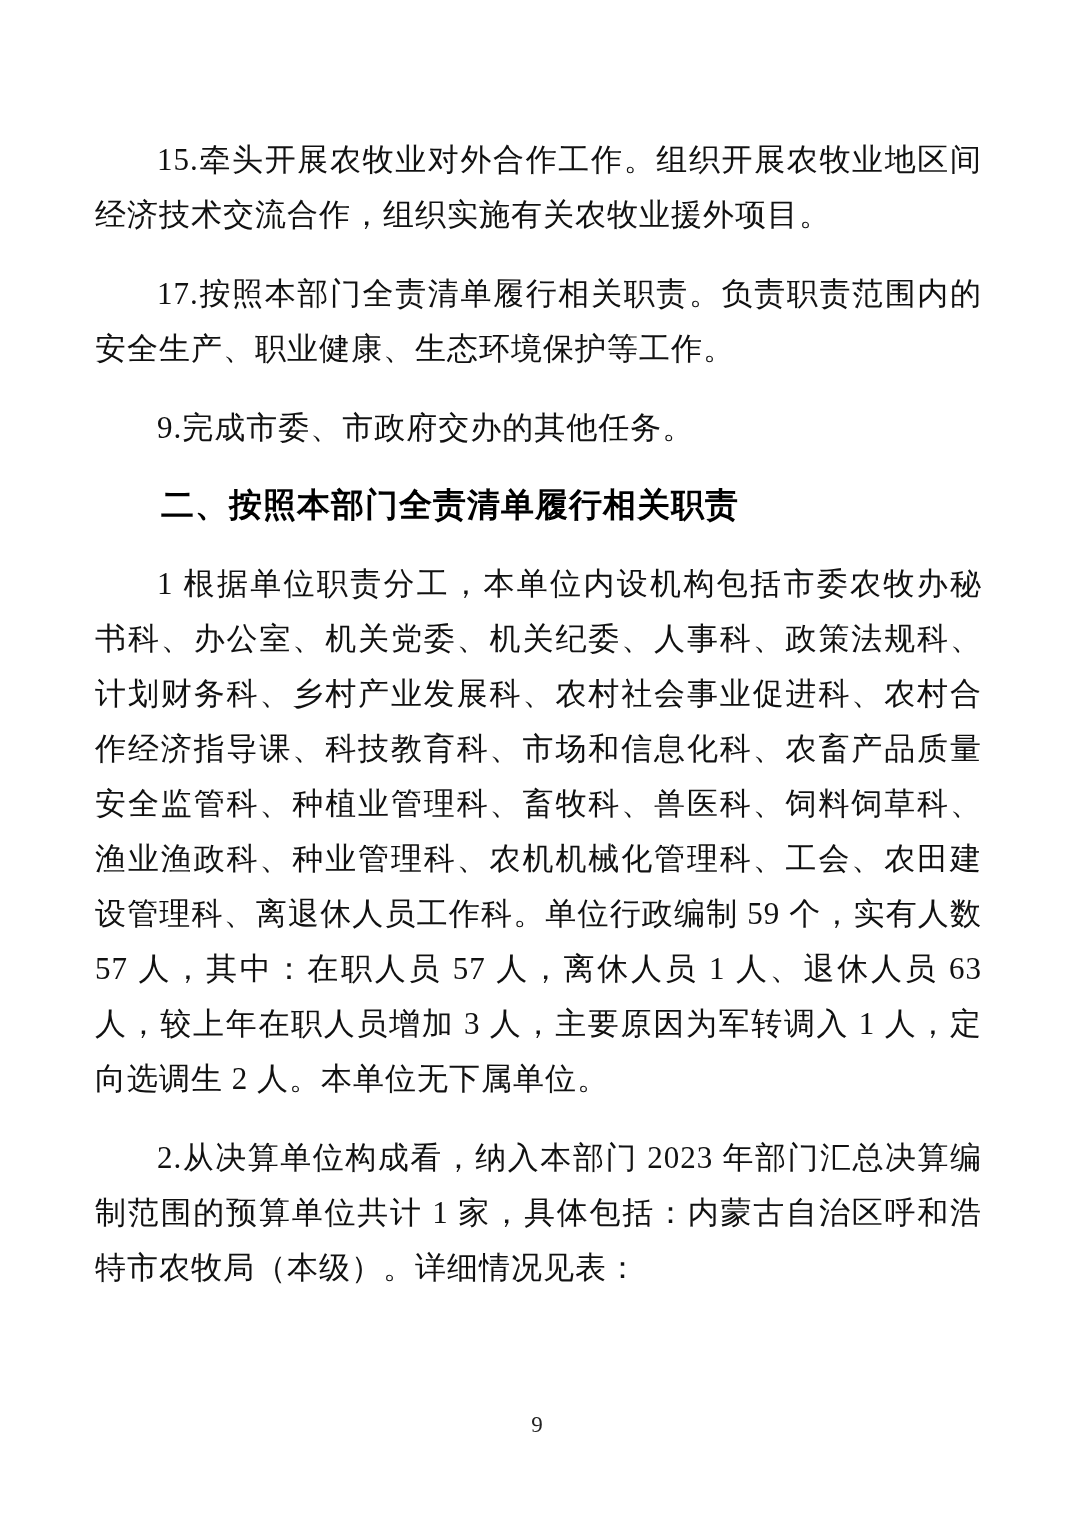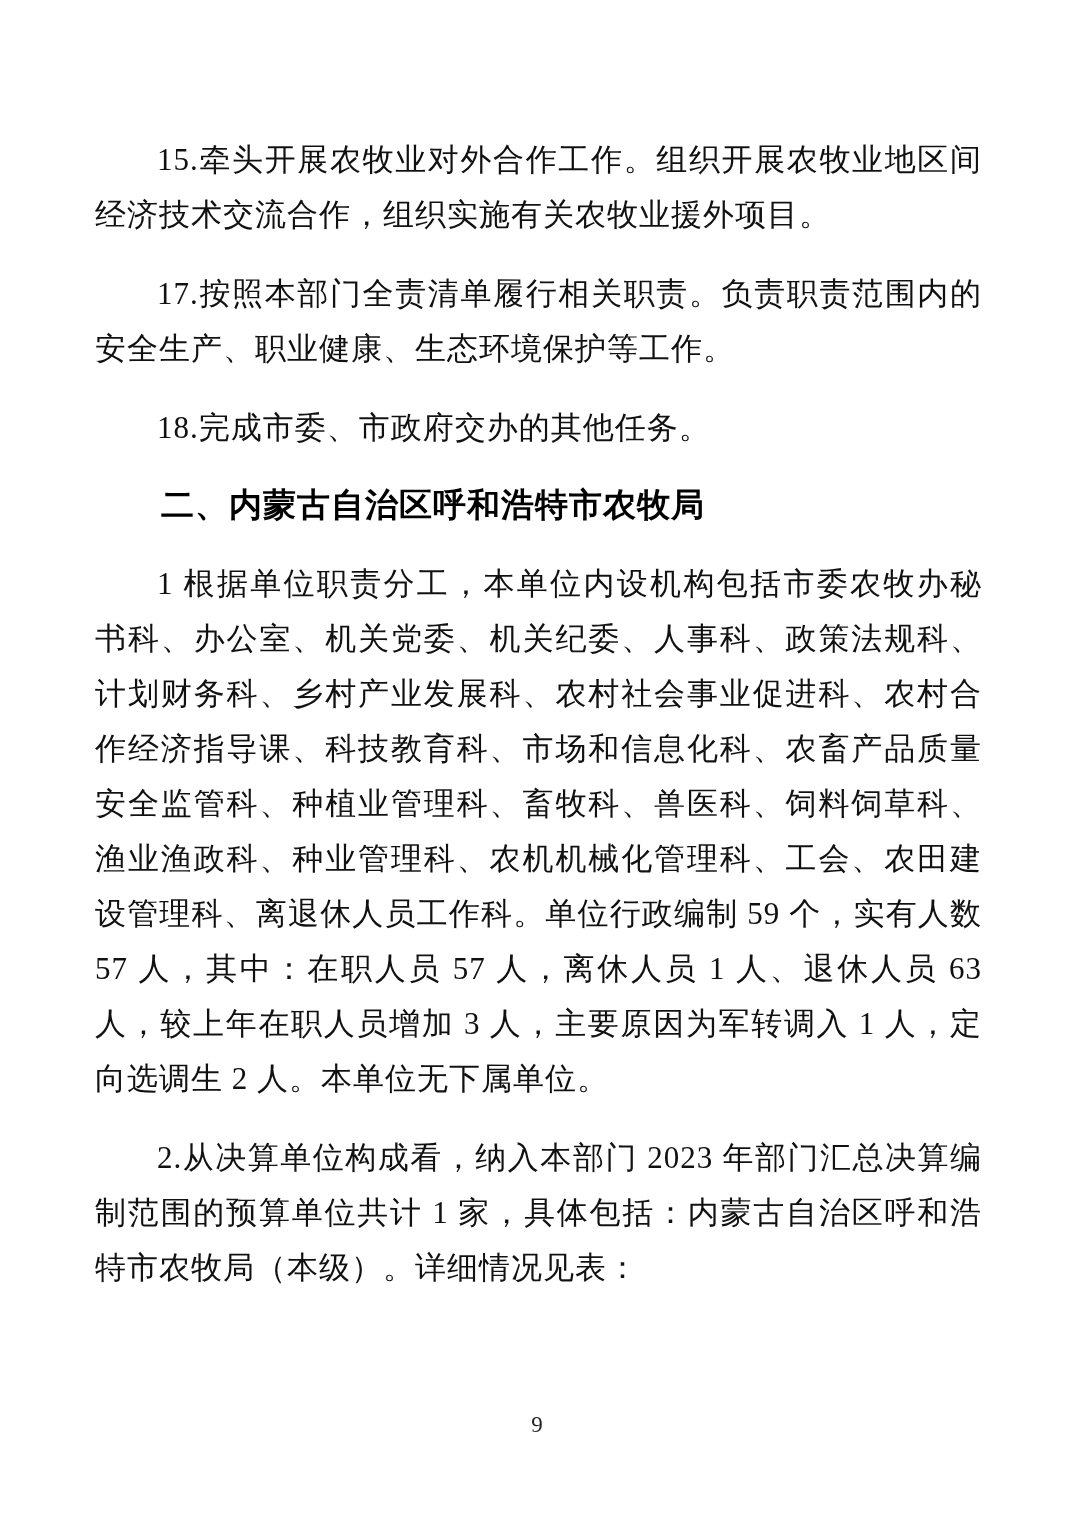--- a/index.html
+++ b/index.html
@@ -60,19 +60,19 @@
     color: #222222;
   }
 </style>
 </head>
 <body>
 
 <div class="page">
   <div class="content">
     <p class="para first">15.牵头开展农牧业对外合作工作。组织开展农牧业地区间经济技术交流合作，组织实施有关农牧业援外项目。</p>
     <p class="para">17.按照本部门全责清单履行相关职责。负责职责范围内的安全生产、职业健康、生态环境保护等工作。</p>
-    <p class="para">18.完成市委、市政府交办的其他任务。</p>
-    <h2 class="heading">二、内蒙古自治区呼和浩特市农牧局</h2>
+    <p class="para">9.完成市委、市政府交办的其他任务。</p>
+    <h2 class="heading">二、按照本部门全责清单履行相关职责</h2>
     <p class="para">1 根据单位职责分工，本单位内设机构包括市委农牧办秘书科、办公室、机关党委、机关纪委、人事科、政策法规科、计划财务科、乡村产业发展科、农村社会事业促进科、农村合作经济指导课、科技教育科、市场和信息化科、农畜产品质量安全监管科、种植业管理科、畜牧科、兽医科、饲料饲草科、渔业渔政科、种业管理科、农机机械化管理科、工会、农田建设管理科、离退休人员工作科。单位行政编制 59 个，实有人数 57 人，其中：在职人员 57 人，离休人员 1 人、退休人员 63 人，较上年在职人员增加 3 人，主要原因为军转调入 1 人，定向选调生 2 人。本单位无下属单位。</p>
     <p class="para">2.从决算单位构成看，纳入本部门 2023 年部门汇总决算编制范围的预算单位共计 1 家，具体包括：内蒙古自治区呼和浩特市农牧局（本级）。详细情况见表：</p>
   </div>
   <div class="page-number">9</div>
 </div>
 
 </body></html>

